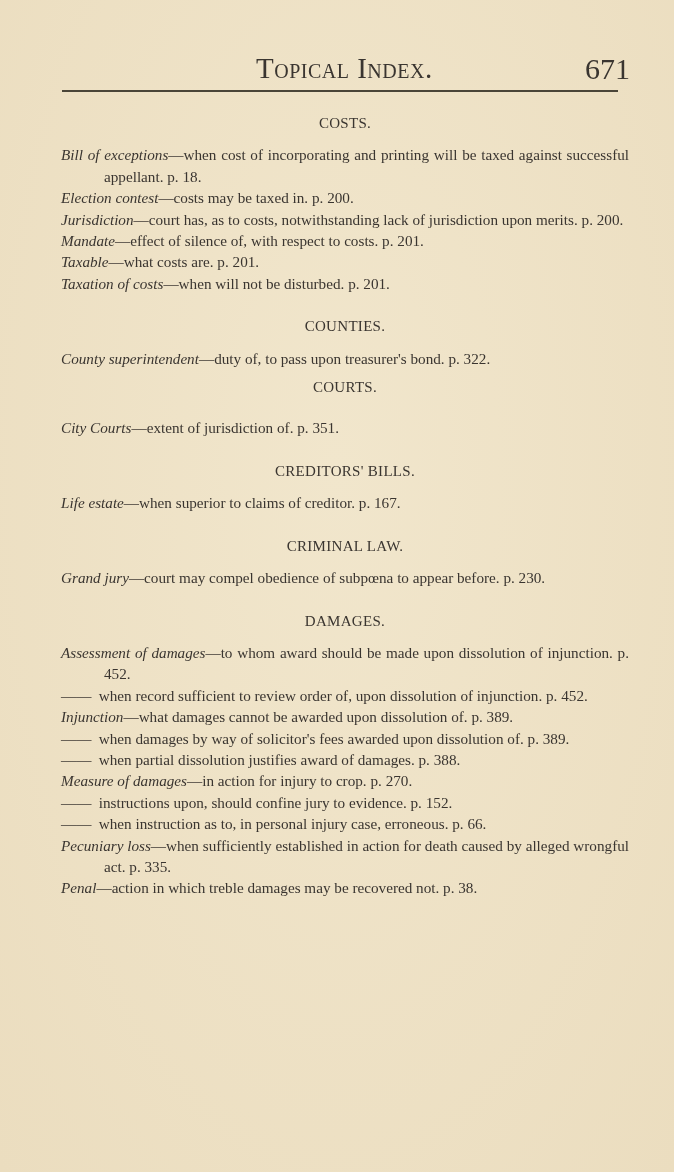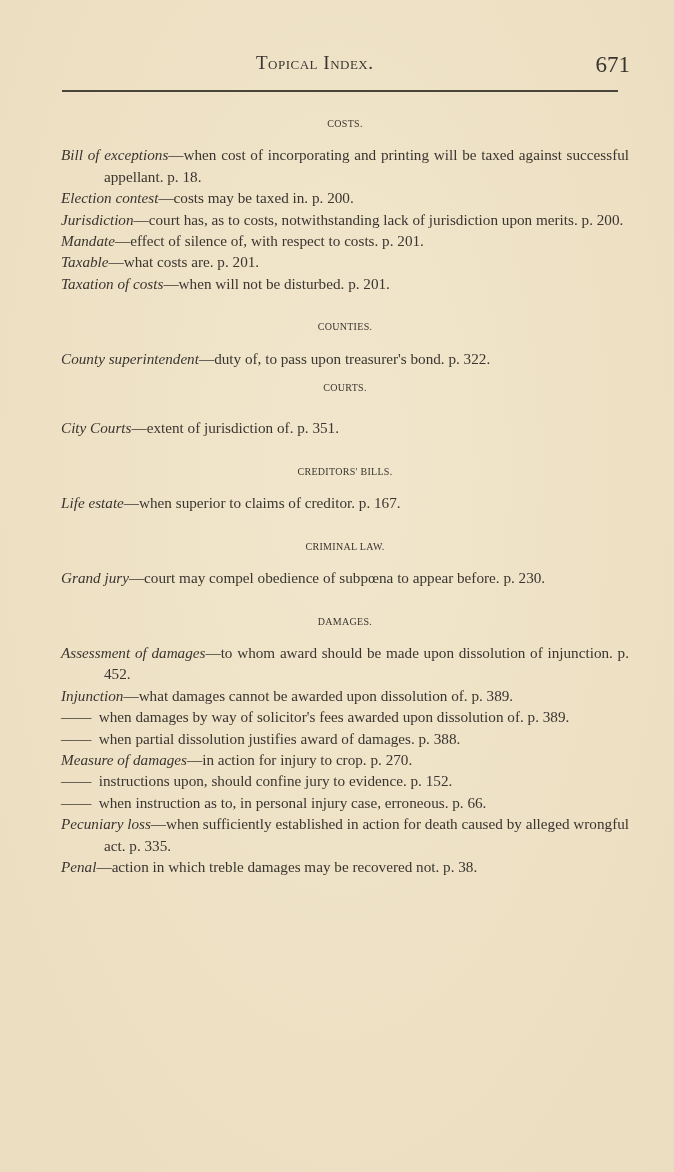--- a/index.html
+++ b/index.html
@@ -7,26 +7,26 @@
     width:674px; height:1172px; overflow:hidden;
     background:#efe3c8;
     background-image: radial-gradient(ellipse at 50% 40%, #f1e6cc 0%, #ebddbf 100%);
     color:#3a3530;
     font-family:"Liberation Serif", "DejaVu Serif", serif;
     position:relative;
   }
   .header { position:absolute; top:52px; left:60px; width:570px; height:30px; }
   .running-title {
     position:absolute; left:196px; top:0;
-    font-size:19px; letter-spacing:0.5px; font-variant: small-caps;
+    font-size:29px; letter-spacing:0.5px; font-variant: small-caps;
   }
-  .page-number { position:absolute; right:0; top:0; font-size:23px; }
+  .page-number { position:absolute; right:0; top:0; font-size:30px; }
   .rule { position:absolute; top:90px; left:62px; width:556px; height:2px; background:#4a4538; }
   .content { position:absolute; top:113px; left:61px; width:568px; font-size:15.2px; line-height:21.4px; }
-  .section-heading { text-align:center; font-size:10px; letter-spacing:0.3px; }
+  .section-heading { text-align:center; font-size:15px; letter-spacing:0.3px; }
   .entry { text-align:justify; text-align-last:left; padding-left:43px; text-indent:-43px; }
   .term { font-style:italic; }
   .dash-entry { padding-left:43px; text-indent:-43px; text-align:justify; text-align-last:left; }
   .dash { display:inline-block; width:34px; text-indent:0; }
 </style>
 </head>
 <body>
 
 <div class="header">
   <span class="running-title">Topical Index.</span>
@@ -45,20 +45,21 @@
     <div class="section-heading" style="margin-top: 22px; margin-bottom: 10px;">COUNTIES.</div>
     <div class="entry"><span class="term">County superintendent</span><span>—duty of, to pass upon treasurer's bond. p. 322.</span></div>
     <div class="section-heading" style="margin-top: 8px; margin-bottom: 19px;">COURTS.</div>
     <div class="entry"><span class="term">City Courts</span><span>—extent of jurisdiction of. p. 351.</span></div>
     <div class="section-heading" style="margin-top: 22px; margin-bottom: 10px;">CREDITORS' BILLS.</div>
     <div class="entry"><span class="term">Life estate</span><span>—when superior to claims of creditor. p. 167.</span></div>
     <div class="section-heading" style="margin-top: 22px; margin-bottom: 10px;">CRIMINAL LAW.</div>
     <div class="entry"><span class="term">Grand jury</span><span>—court may compel obedience of subpœna to appear before. p. 230.</span></div>
     <div class="section-heading" style="margin-top: 22px; margin-bottom: 10px;">DAMAGES.</div>
     <div class="entry"><span class="term">Assessment of damages</span><span>—to whom award should be made upon dis­solution of injunction. p. 452.</span></div>
+    <div class="dash-entry"><span class="dash">——</span> <span>when record sufficient to review order of, upon dissolution of injunction. p. 452.</span></div>
     <div class="entry"><span class="term">Injunction</span><span>—what damages cannot be awarded upon dissolution of. p. 389.</span></div>
     <div class="dash-entry"><span class="dash">——</span> <span>when damages by way of solicitor's fees awarded upon dissolu­tion of. p. 389.</span></div>
     <div class="dash-entry"><span class="dash">——</span> <span>when partial dissolution justifies award of damages. p. 388.</span></div>
     <div class="entry"><span class="term">Measure of damages</span><span>—in action for injury to crop. p. 270.</span></div>
     <div class="dash-entry"><span class="dash">——</span> <span>instructions upon, should confine jury to evidence. p. 152.</span></div>
     <div class="dash-entry"><span class="dash">——</span> <span>when instruction as to, in personal injury case, erroneous. p. 66.</span></div>
     <div class="entry"><span class="term">Pecuniary loss</span><span>—when sufficiently established in action for death caused by alleged wrongful act. p. 335.</span></div>
     <div class="entry"><span class="term">Penal</span><span>—action in which treble damages may be recovered not. p. 38.</span></div>
   </div>
 

